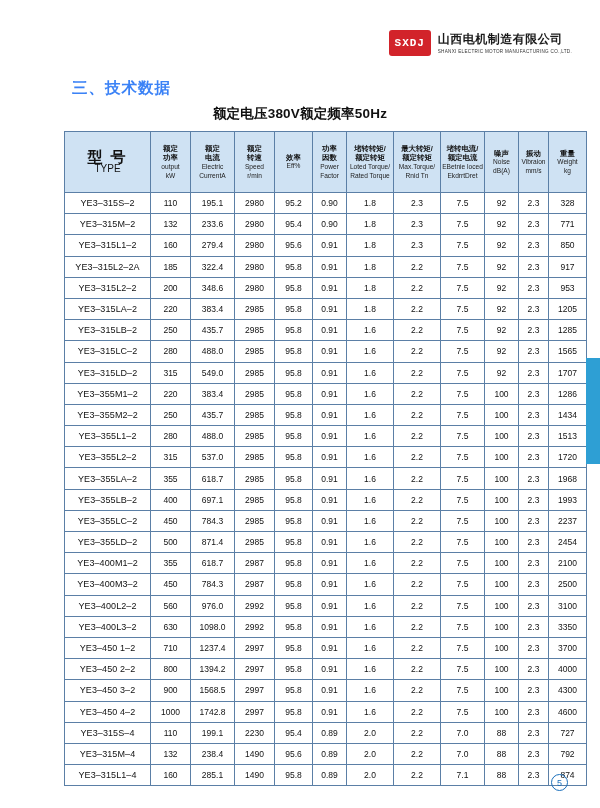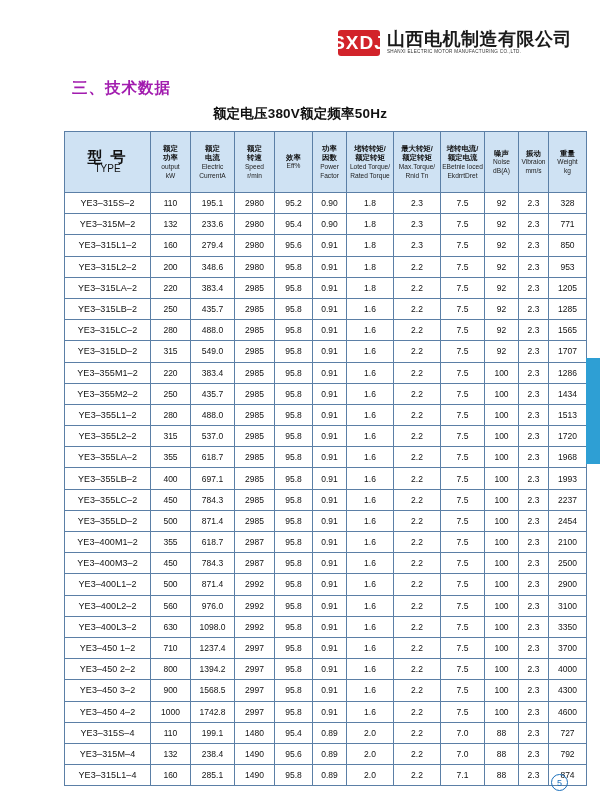--- a/index.html
+++ b/index.html
@@ -22,57 +22,57 @@
     right: 28px;
     display: flex;
     align-items: center;
   }
   .logo-mark {
     width: 42px;
     height: 26px;
     background: #d2232a;
     border-radius: 3px;
     color: #ffffff;
-    font-size: 19px;
+    font-size: 11px;
     font-weight: bold;
     letter-spacing: 1px;
     display: flex;
     align-items: center;
     justify-content: center;
-    font-family: Liberation Sans, sans-serif;
+    font-family: Liberation Mono, monospace;
   }
   .logo-text {
     margin-left: 7px;
     display: flex;
     flex-direction: column;
     justify-content: center;
   }
   .logo-cn {
-    font-size: 18px;
+    font-size: 12px;
     color: #1a1a1a;
     font-weight: bold;
     letter-spacing: 0.5px;
     line-height: 15px;
   }
   .logo-en {
     font-size: 4.6px;
     color: #333333;
     letter-spacing: 0.3px;
     line-height: 7px;
     margin-top: 1px;
   }
 
   
   .section-title {
     position: absolute;
     top: 78px;
     left: 72px;
     font-size: 15.5px;
     font-weight: bold;
-    color: #a21caf;
+    color: #3b82f6;
     letter-spacing: 1px;
   }
 
   
   .caption {
     position: absolute;
     top: 105px;
     left: 0;
     width: 600px;
     text-align: center;
@@ -320,20 +320,34 @@
           <td>95.6</td>
           <td>0.91</td>
           <td>1.8</td>
           <td>2.3</td>
           <td>7.5</td>
           <td>92</td>
           <td>2.3</td>
           <td>850</td>
         </tr>
         <tr>
+          <td class="type-cell">YE3–315L2–2A</td>
+          <td>185</td>
+          <td>322.4</td>
+          <td>2980</td>
+          <td>95.8</td>
+          <td>0.91</td>
+          <td>1.8</td>
+          <td>2.2</td>
+          <td>7.5</td>
+          <td>92</td>
+          <td>2.3</td>
+          <td>917</td>
+        </tr>
+        <tr>
           <td class="type-cell">YE3–315L2–2</td>
           <td>200</td>
           <td>348.6</td>
           <td>2980</td>
           <td>95.8</td>
           <td>0.91</td>
           <td>1.8</td>
           <td>2.2</td>
           <td>7.5</td>
           <td>92</td>
@@ -530,34 +544,20 @@
           <td>95.8</td>
           <td>0.91</td>
           <td>1.6</td>
           <td>2.2</td>
           <td>7.5</td>
           <td>100</td>
           <td>2.3</td>
           <td>2500</td>
         </tr>
         <tr>
-          <td class="type-cell">YE3–400L1–2</td>
-          <td>500</td>
-          <td>871.4</td>
-          <td>2992</td>
-          <td>95.8</td>
-          <td>0.91</td>
-          <td>1.6</td>
-          <td>2.2</td>
-          <td>7.5</td>
-          <td>100</td>
-          <td>2.3</td>
-          <td>2900</td>
-        </tr>
-        <tr>
           <td class="type-cell">YE3–400L2–2</td>
           <td>560</td>
           <td>976.0</td>
           <td>2992</td>
           <td>95.8</td>
           <td>0.91</td>
           <td>1.6</td>
           <td>2.2</td>
           <td>7.5</td>
           <td>100</td>
@@ -631,21 +631,21 @@
           <td>2.2</td>
           <td>7.5</td>
           <td>100</td>
           <td>2.3</td>
           <td>4600</td>
         </tr>
         <tr>
           <td class="type-cell">YE3–315S–4</td>
           <td>110</td>
           <td>199.1</td>
-          <td>1480</td>
+          <td>2230</td>
           <td>95.4</td>
           <td>0.89</td>
           <td>2.0</td>
           <td>2.2</td>
           <td>7.0</td>
           <td>88</td>
           <td>2.3</td>
           <td>727</td>
         </tr>
         <tr>

